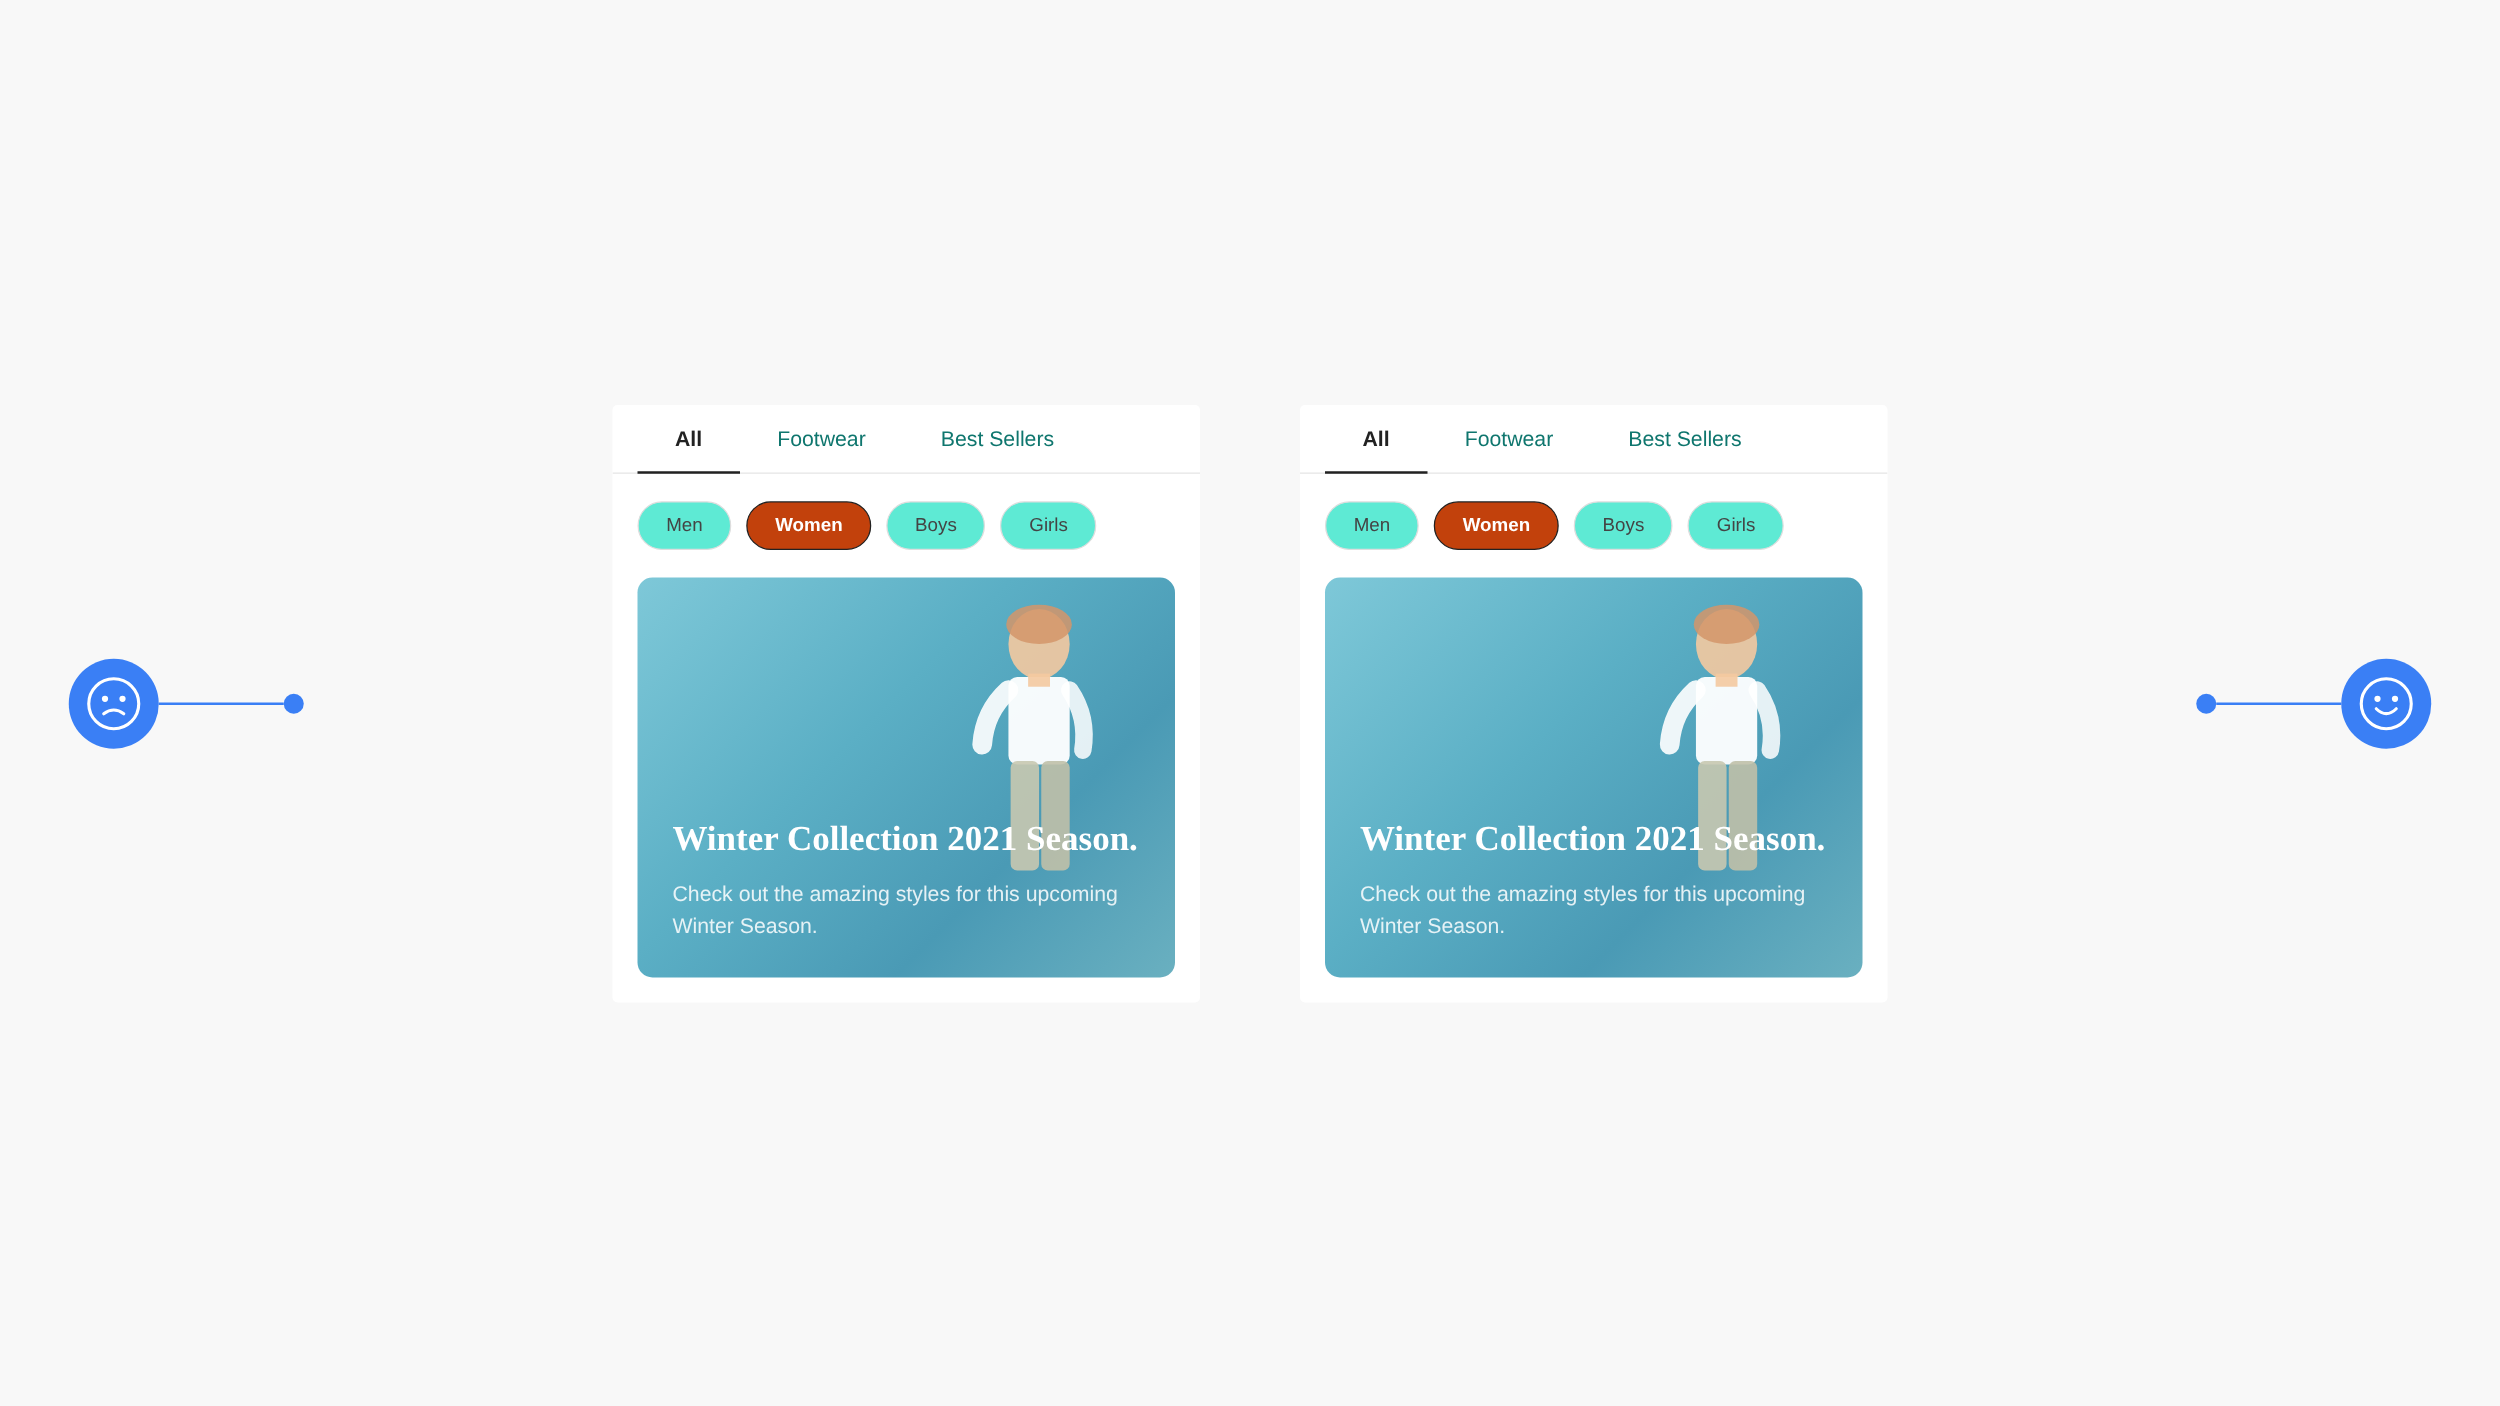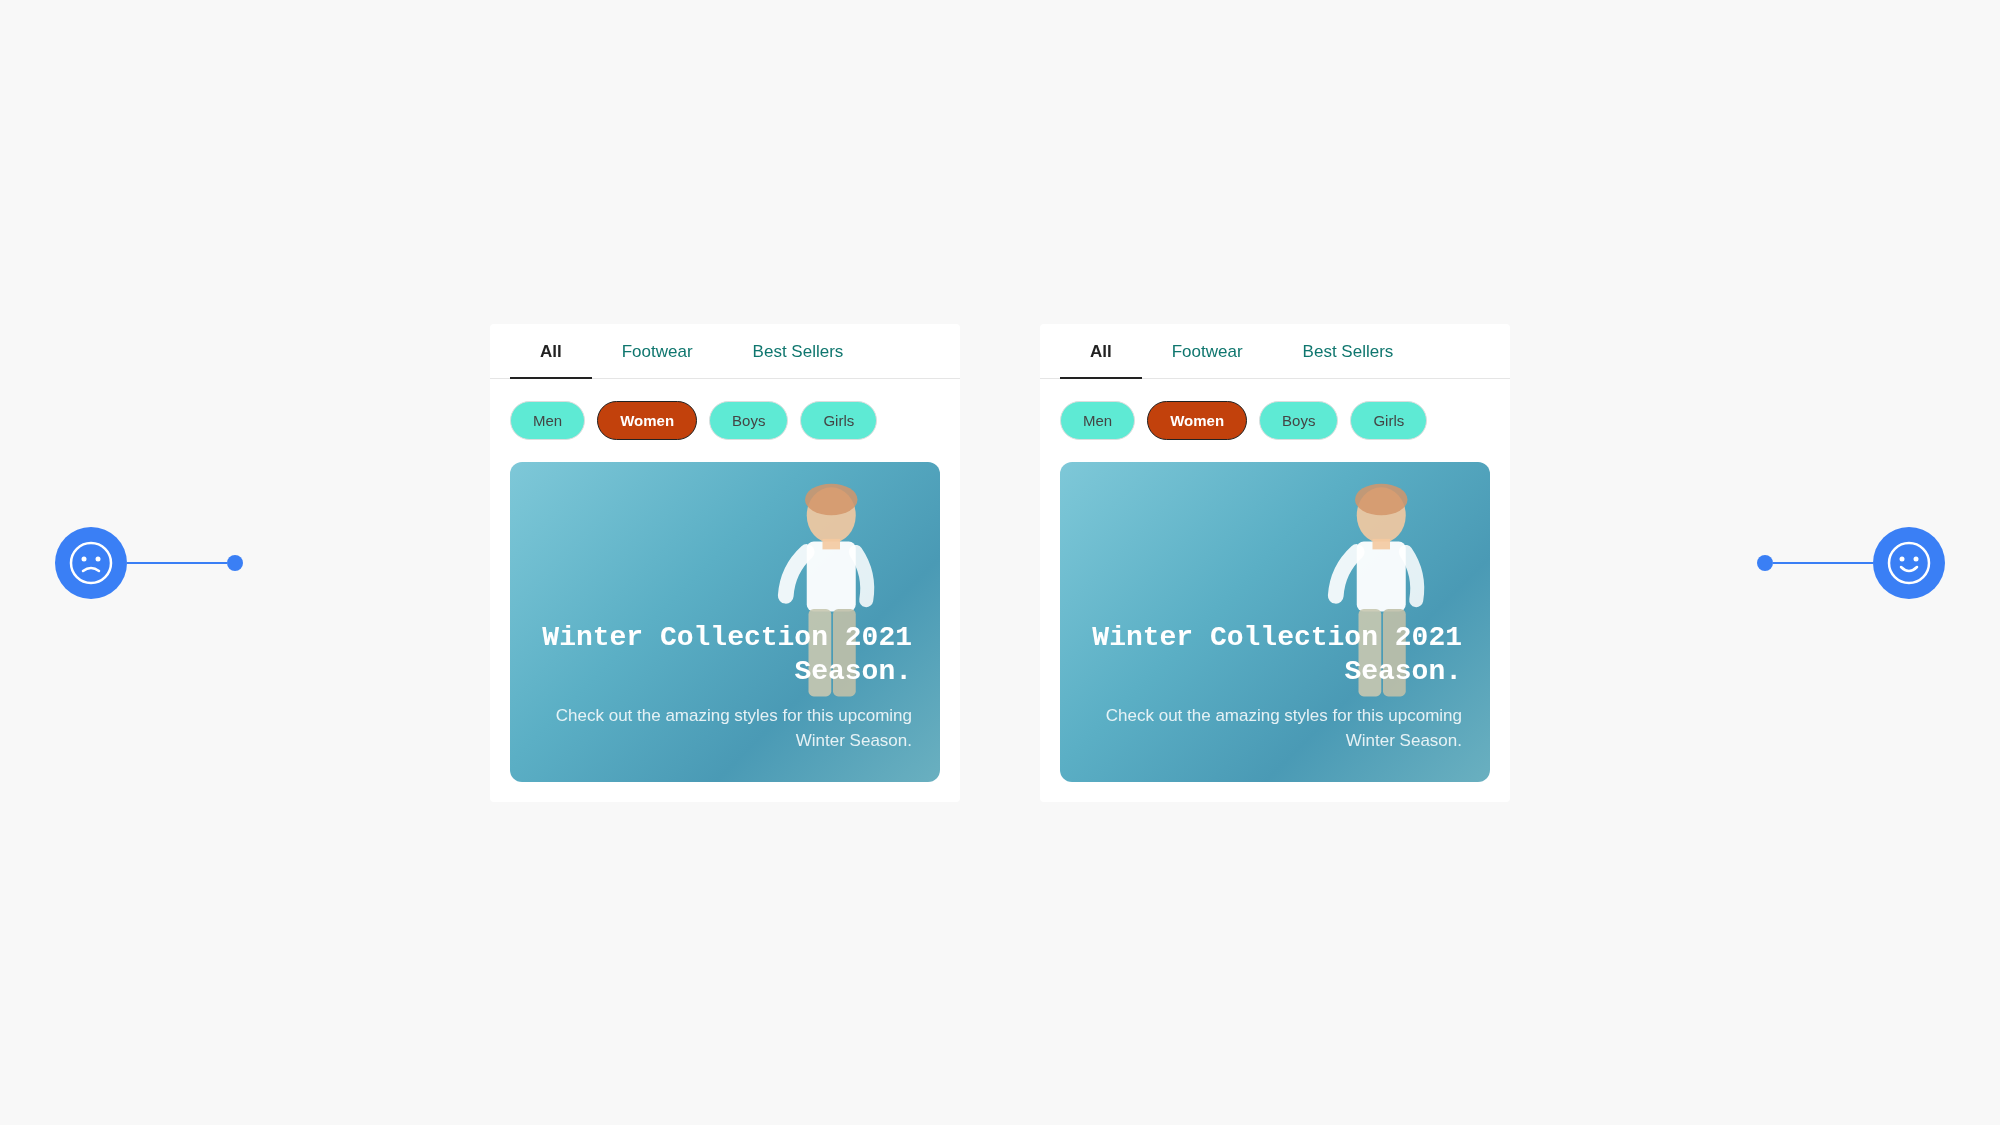--- a/index.html
+++ b/index.html
@@ -95,21 +95,20 @@
       background: #3a7ff5;
       flex-shrink: 0;
     }
 
     
     .panel {
       background: #fff;
       border-radius: 4px;
       width: 470px;
       overflow: hidden;
-      text-align: right;
     }
 
     
     .tab-nav {
       display: flex;
       border-bottom: 1px solid #e5e5e5;
       padding: 0 20px;
     }
 
     .tab-item {
@@ -195,21 +194,21 @@
       right: 0;
       padding: 28px;
     }
 
     .card-title {
       font-size: 28px;
       font-weight: 700;
       color: #fff;
       line-height: 1.2;
       margin-bottom: 14px;
-      font-family: Liberation Mono, monospace;
+      font-family: Liberation Serif, serif;
     }
 
     .card-desc {
       font-size: 17px;
       color: rgba(255,255,255,0.85);
       line-height: 1.5;
     }
   </style>
 </head>
 <body>

